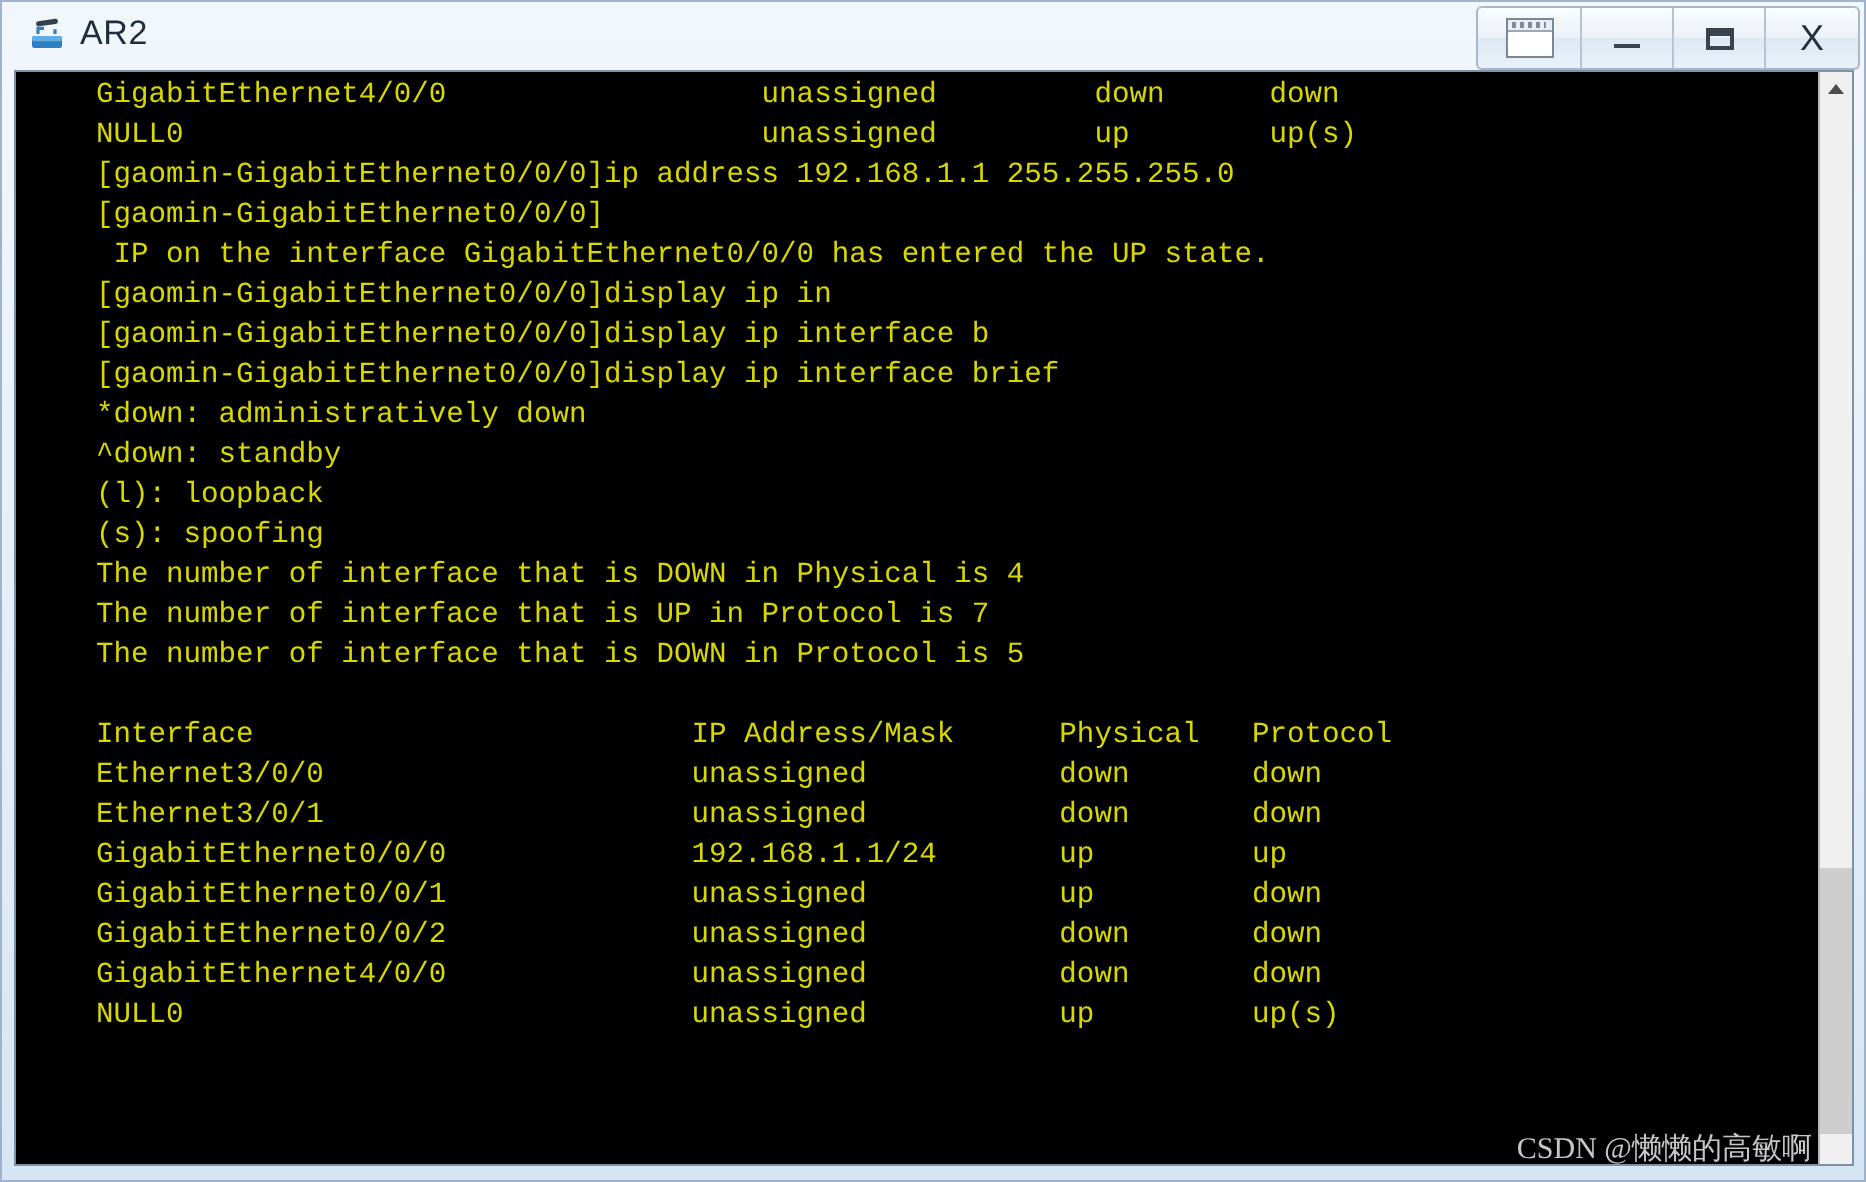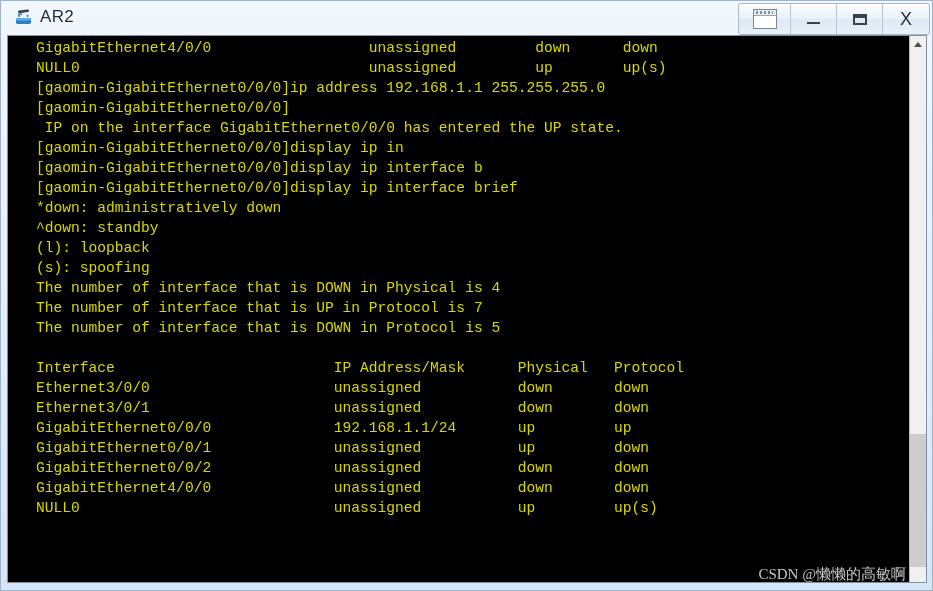--- a/index.html
+++ b/index.html
@@ -130,21 +130,21 @@
     top: 34px;
     width: 920px;
     height: 548px;
     box-sizing: border-box;
     border: 1px solid #7f92a5;
     background: #000000;
     overflow: hidden;
   }
   #terminal {
     position: absolute;
-    left: 4px; top: 0;
+    left: 16px; top: 0;
     width: 901px;
     height: 482px;
     background: #000000;
     overflow: hidden;
     box-sizing: border-box;
     padding: 2px 0 0 24px;
   }
   .term-line {
     font-family: "Liberation Mono", "DejaVu Sans Mono", monospace;
     font-size: 14.6px;

